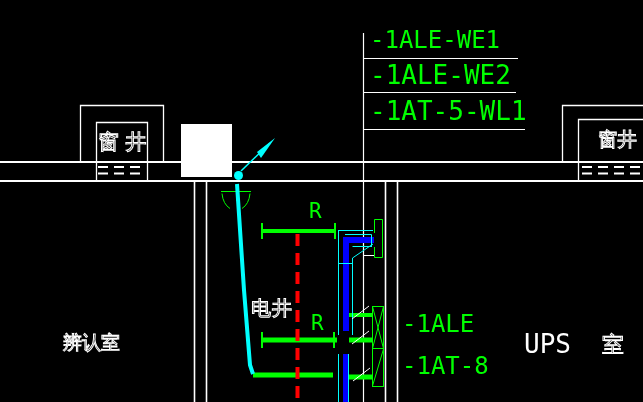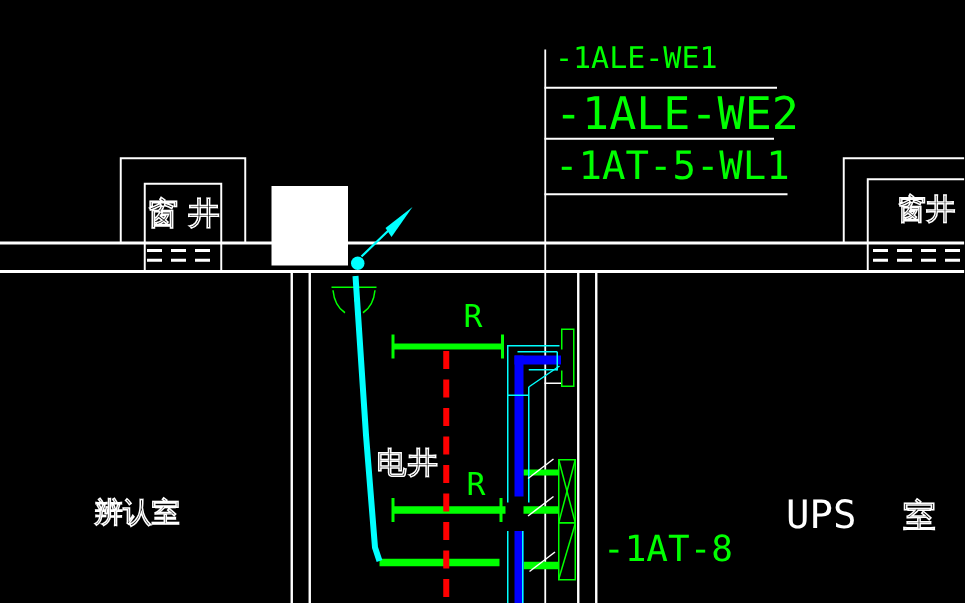--- a/index.html
+++ b/index.html
@@ -86,23 +86,24 @@
   <line x1="353" y1="381" x2="370" y2="368" stroke="#ffffff" stroke-width="1"></line>
 
   <line x1="297.5" y1="234" x2="297.5" y2="402" stroke="#ff0000" stroke-width="4" stroke-dasharray="12 7"></line>
 
   <polyline points="237,184 244,290 250,365 253,374" fill="none" stroke="#00ffff" stroke-width="4"></polyline>
   <circle cx="238.5" cy="175.5" r="4.5" fill="#00ffff"></circle>
   <line x1="241" y1="171" x2="270" y2="143" stroke="#00ffff" stroke-width="1.5"></line>
   <polygon points="275,138 257,152 261,158" fill="#00ffff"></polygon>
 </svg>
 
-<div class="txt green" style="left:370px;top:28px;font-size:20px;">-1ALE-WE1</div>
-<div class="txt green" style="left:370px;top:62px;font-size:30px;">-1ALE-WE2</div>
+<div class="txt green" style="left:370px;top:28px;font-size:24px;">-1ALE-WE1</div>
+<div class="txt green" style="left:370px;top:62px;font-size:26px;">-1ALE-WE2</div>
 <div class="txt green" style="left:370px;top:98px;font-size:26px;">-1AT-5-WL1</div>
+<div class="txt green" style="left:402px;top:312px;font-size:24px;">-1ALE</div>
 <div class="txt green" style="left:402px;top:354px;font-size:24px;">-1AT-8</div>
 <div class="txt green" style="left:309px;top:201px;font-size:21px;">R</div>
 <div class="txt green" style="left:311px;top:313px;font-size:21px;">R</div>
 <div class="txt cjk" style="left:98px;top:132px;font-size:21px;letter-spacing:6.5px;">窗井</div>
 <div class="txt cjk" style="left:598px;top:130px;font-size:19.5px;letter-spacing:0px;">窗井</div>
 <div class="txt cjk" style="left:251px;top:298px;font-size:20px;letter-spacing:1px;">电井</div>
 <div class="txt white" style="left:524px;top:331px;font-size:26px;">UPS</div>
 <div class="txt cjk" style="left:63px;top:333px;font-size:19px;">辨认室</div>
 <div class="txt cjk" style="left:602px;top:334px;font-size:22px;">室</div>
 </div>

